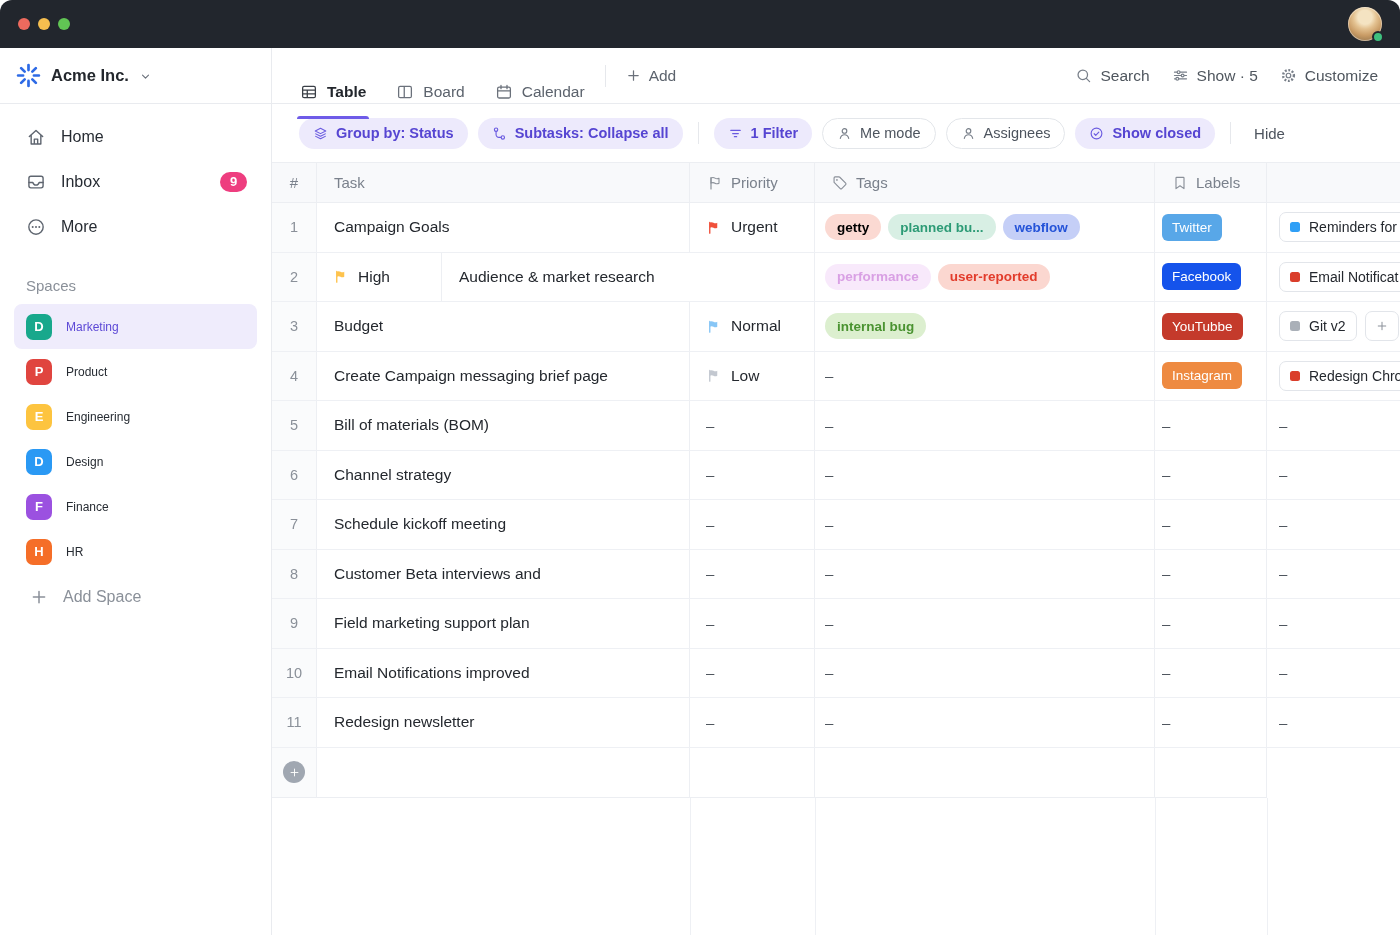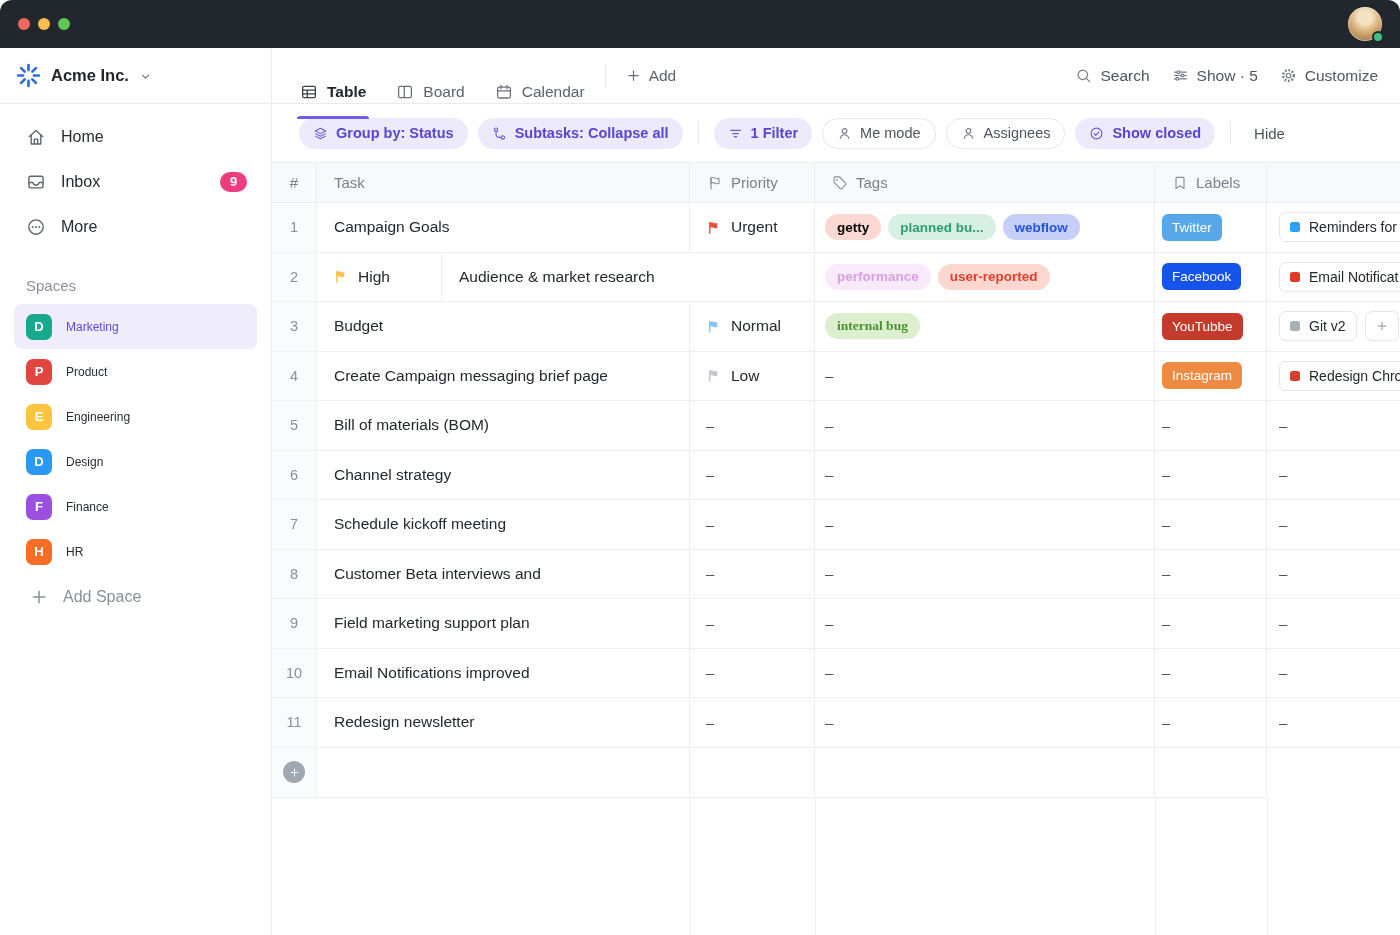--- a/index.html
+++ b/index.html
@@ -465,21 +465,21 @@
               <div class="cell col-task">
                 <span>Budget</span>
               </div>
               <div class="cell col-priority">
                 <svg class="ic flag" style="color: rgb(135, 198, 246);">
                   <use href="#i-flag"></use>
                 </svg>
                 <span>Normal</span>
               </div>
               <div class="cell col-tags">
-                <span class="tagpill" style="background: rgb(220, 239, 207); color: rgb(74, 147, 49); font-family: Liberation Serif, serif;">internal bug</span>
+                <span class="tagpill" style="background: rgb(220, 239, 207); color: rgb(74, 147, 49);">internal bug</span>
               </div>
               <div class="cell col-labels">
                 <span class="labelchip" style="background: rgb(196, 58, 43);">YouTubbe</span>
               </div>
               <div class="cell col-subtasks">
                 <span class="stchip">
                   <span class="sq" style="background: rgb(170, 176, 184);"></span>
                   <span>Git v2</span>
                 </span>
                 <span class="stchip pluschip">

